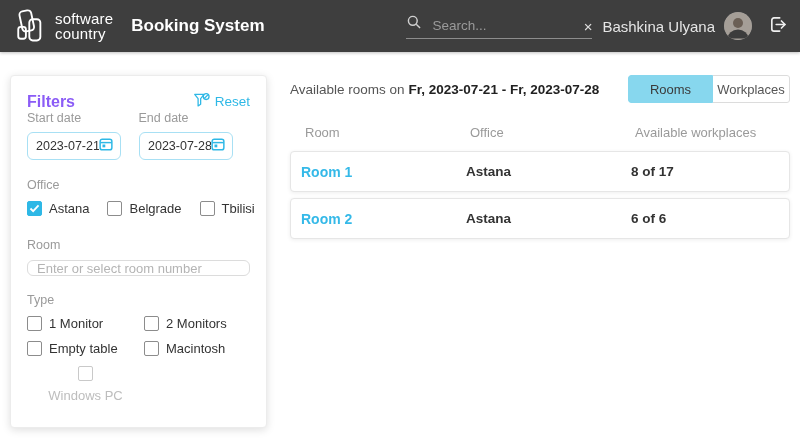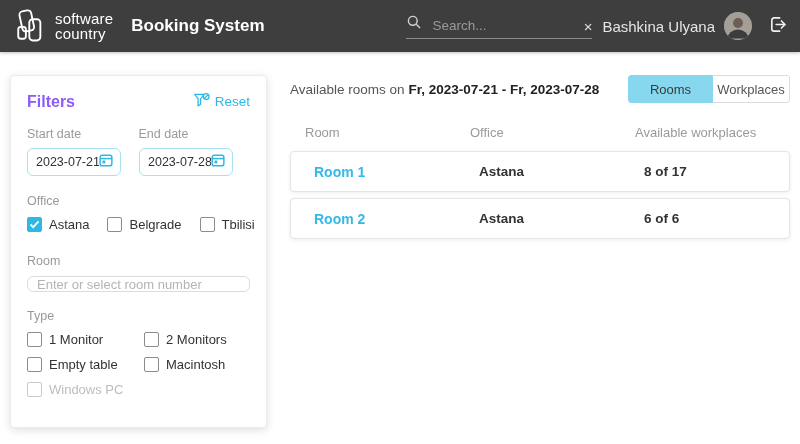--- a/index.html
+++ b/index.html
@@ -43,21 +43,21 @@
   
   .filter-card {
     width:257px; min-height:353px; flex:0 0 auto;
     background:#fff; border:1px solid #ececec; border-radius:4px;
     box-shadow:0 2px 8px rgba(0,0,0,.13);
     padding:16px;
   }
   .filter-head { display:flex; justify-content:space-between; align-items:center; }
   .filters-title { font-size:16px; font-weight:700; color:#8b5cf6; }
   .reset-btn { display:flex; align-items:center; gap:5px; color:#2eb8e6; font-size:13.5px; cursor:pointer; }
-  .field-labels { display:flex; margin-top:16px; }
+  .field-labels { display:flex; }
   .field-labels .lbl { width:112px; color:#9a9a9a; font-size:12.5px; }
   .date-row { display:flex; gap:18px; margin-top:7px; }
   .date-input-wrap {
     width:94px; height:28px; border:1px solid #a8e0f4; border-radius:6px;
     display:flex; align-items:center; padding:0 7px 0 8px; background:#fff;
   }
   .date-input-wrap input {
     flex:1; min-width:0; border:none; outline:none; font-size:12.5px; color:#333;
     font-family:inherit; padding:0;
   }
@@ -65,21 +65,21 @@
   .cb-row { display:flex; gap:18px; margin-top:9px; }
   .cb-item { display:flex; align-items:center; gap:7px; font-size:13px; color:#333; cursor:pointer; }
   .cb {
     width:15px; height:15px; flex:0 0 auto;
     border:1px solid #8c8c8c; border-radius:2px; background:#fff;
     display:flex; align-items:center; justify-content:center;
   }
   .cb svg { display:none; }
   .cb-item.checked .cb { background:#2eb8e6; border-color:#2eb8e6; }
   .cb-item.checked .cb svg { display:block; }
-  .cb-item.disabled { cursor:default; }
+  .cb-item.disabled { cursor:default;flex-direction:column; }
   .cb-item.disabled .cb { border-color:#c9c9c9; }
   .cb-item.disabled .cb-label { color:#bdbdbd; }
   .room-input {
     width:100%; height:16px; margin-top:8px;
     border:1px solid #dcdcdc; border-radius:6px;
     padding:0 9px; font-size:13px; color:#333; font-family:inherit; outline:none;
   }
   .room-input::placeholder { color:#b4b4b4; }
   .type-grid { display:grid; grid-template-columns:117px auto; row-gap:10px; margin-top:9px; }
 
@@ -96,21 +96,21 @@
   }
   .tab.active { background:#87d7ee; border:1px solid #87d7ee; color:#3a3a3a; }
   .tab-rooms { width:85px; border-radius:3px 0 0 3px; }
   .tab-workplaces { width:77px; border-radius:0 3px 3px 0; border-left:none; }
   .table-header { display:flex; margin-top:22px; padding-left:15px; color:#9a9a9a; font-size:13px; }
   .col-room { width:165px; flex:0 0 auto; }
   .col-office { width:165px; flex:0 0 auto; }
   .col-avail { flex:1; }
   .room-row {
     display:flex; align-items:center; height:41px; margin-top:11px;
-    border:1px solid #e6e6e6; border-radius:4px; padding-left:23px;
+    border:1px solid #e6e6e6; border-radius:4px; padding-left:10px;
     background:#fff; box-shadow:0 1px 4px rgba(0,0,0,.07);
   }
   .room-row + .room-row { margin-top:6px; }
   .room-link { color:#35b9e8; font-size:14px; font-weight:600; text-decoration:none; cursor:pointer; }
   .cell-office { font-size:13.5px; font-weight:600; color:#333; }
   .cell-avail { font-size:13.5px; font-weight:600; color:#333; }
 </style>
 </head>
 <body>
 

